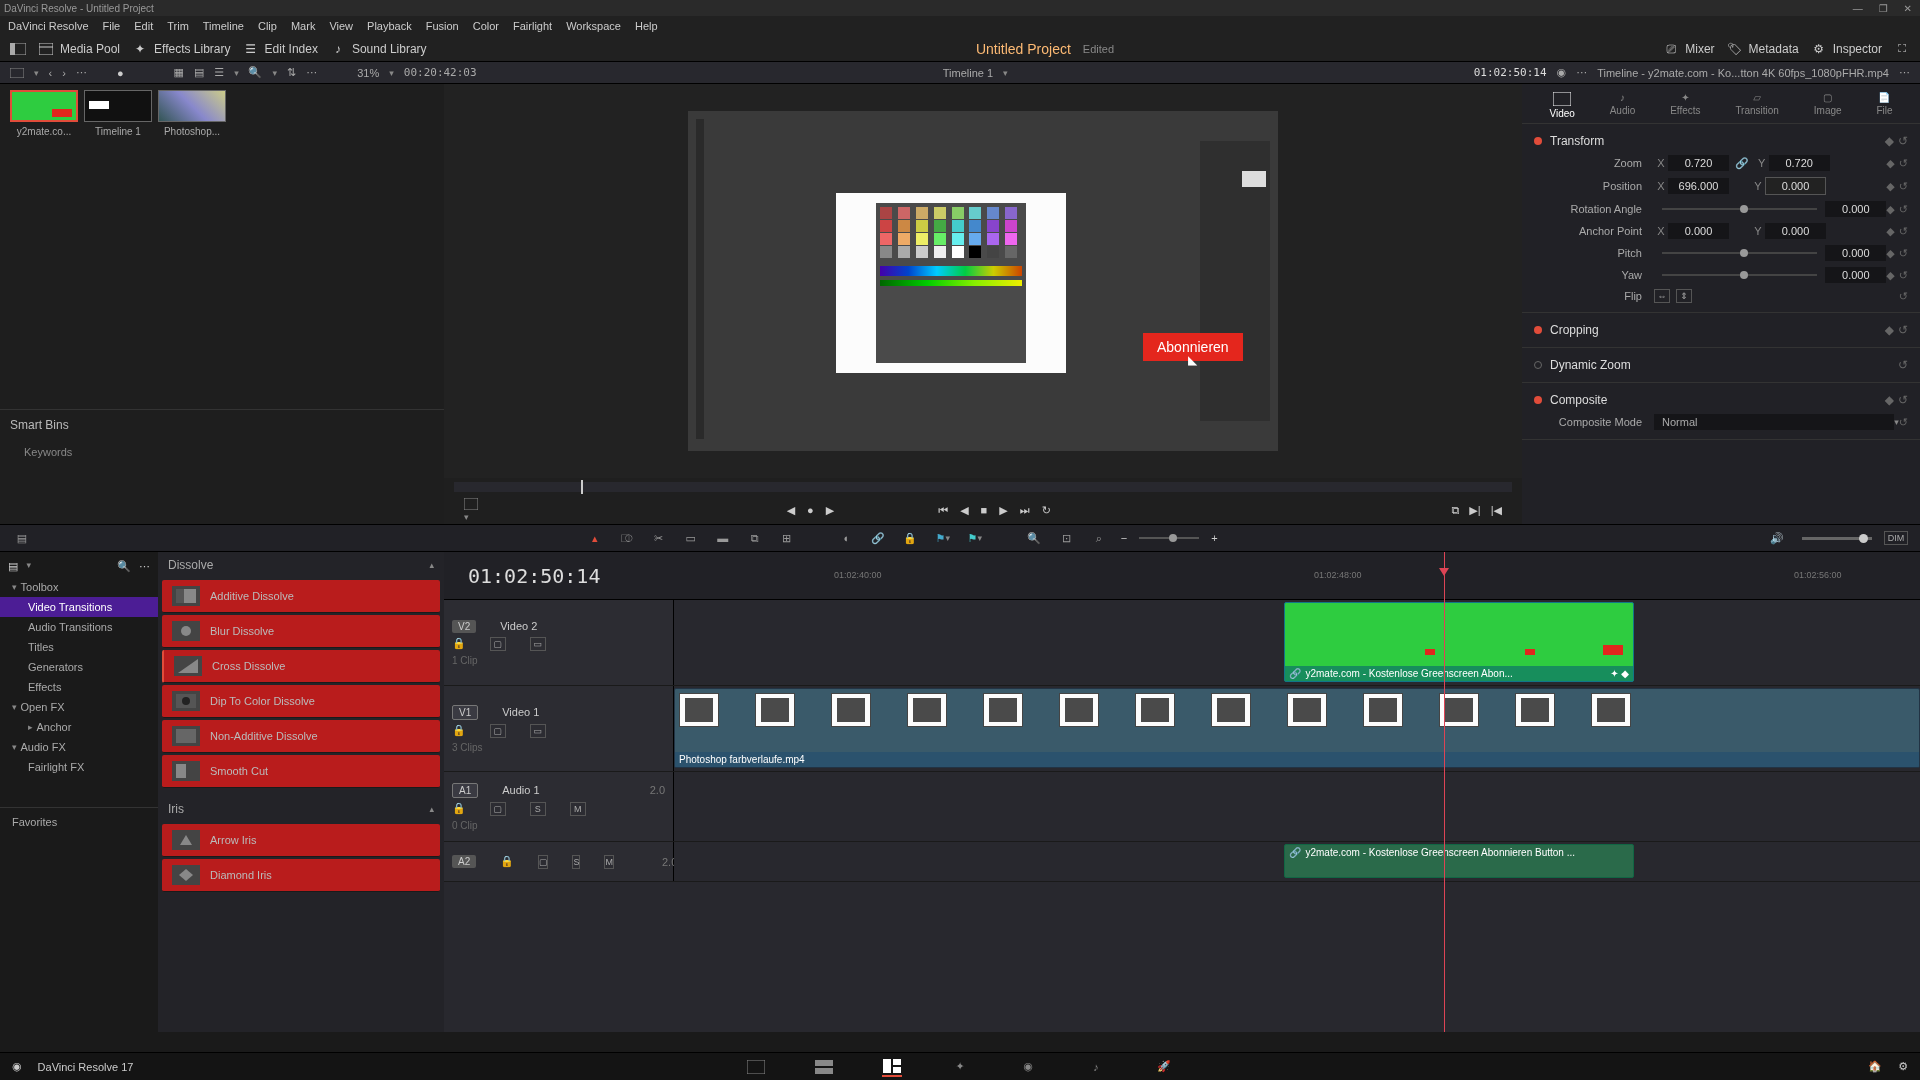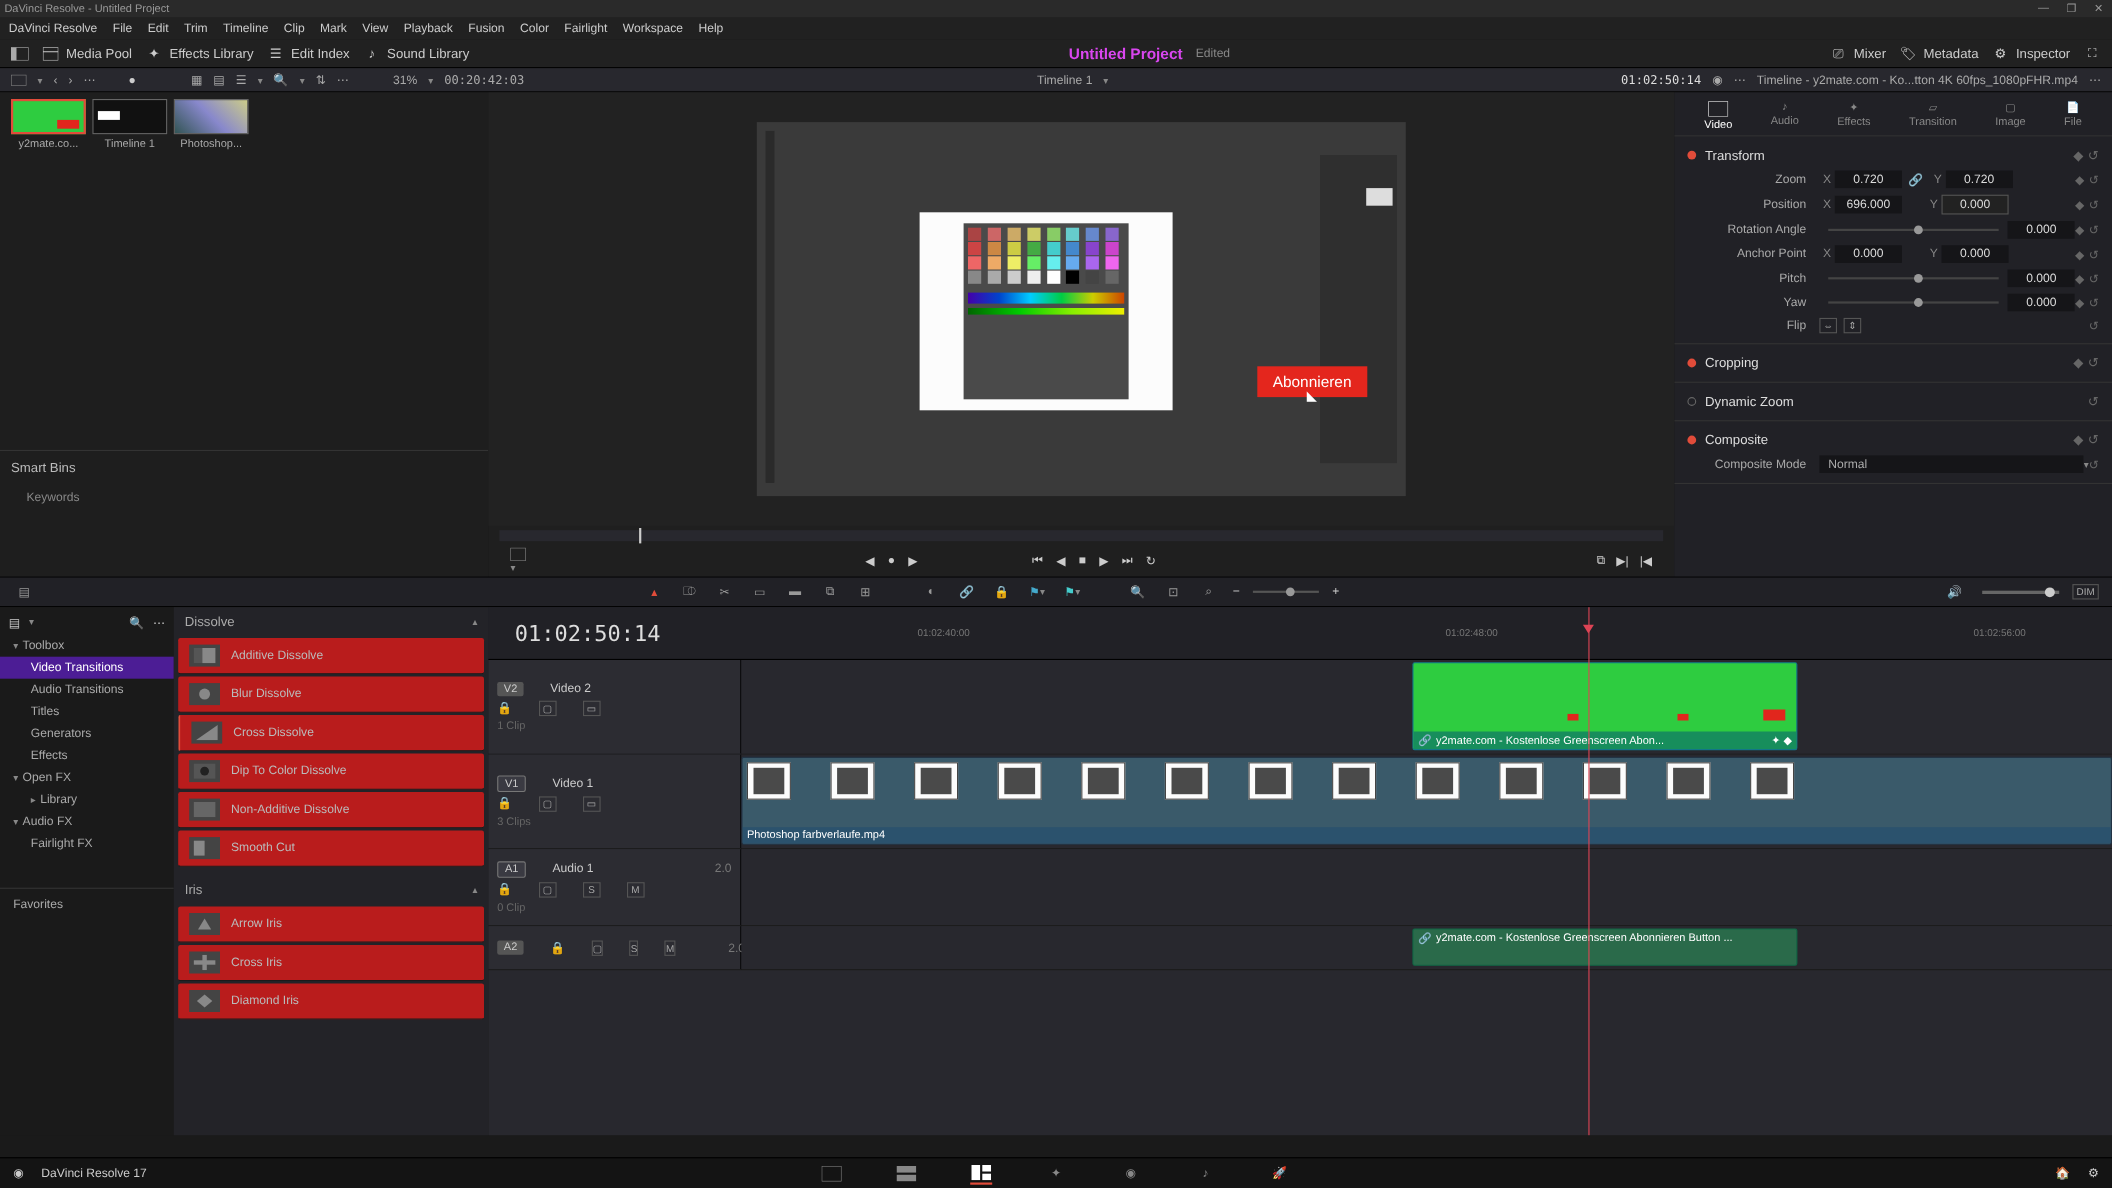--- a/index.html
+++ b/index.html
@@ -153,21 +153,21 @@
     </div>
   <div class="topbar-item">
       <span class="topbar-icon">☰</span>
       <span>Edit Index</span>
     </div>
   <div class="topbar-item">
       <span class="topbar-icon">♪</span>
       <span>Sound Library</span>
     </div>
   <div class="spacer"></div>
-  <span style="font-size:14px;color:#d946ef;font-weight:700">Untitled Project</span>
+  <span style="font-size:14px;color:#fdba74;font-weight:400">Untitled Project</span>
   <span style="color:#888">Edited</span>
   <div class="spacer"></div>
   <div class="topbar-item">
       <span class="topbar-icon">⎚</span>
       <span>Mixer</span>
     </div>
   <div class="topbar-item">
       <span class="topbar-icon">🏷</span>
       <span>Metadata</span>
     </div>
@@ -514,21 +514,21 @@
       <div class="fx-tree-item sub">Audio Transitions</div>
       <div class="fx-tree-item sub">Titles</div>
       <div class="fx-tree-item sub">Generators</div>
       <div class="fx-tree-item sub">Effects</div>
       <div class="fx-tree-item">
           <span class="chev">▾</span>
           <span>Open FX</span>
         </div>
       <div class="fx-tree-item sub">
           <span class="chev">▸</span>
-          <span>Library</span>
+          <span>Anchor</span>
         </div>
       <div class="fx-tree-item">
           <span class="chev">▾</span>
           <span>Audio FX</span>
         </div>
       <div class="fx-tree-item sub">Fairlight FX</div>
       <div style="height:30px"></div>
       <div class="fx-tree-item" style="border-top:1px solid #333;padding-top:8px">Favorites</div>
     </div>
     <div class="fx-list">
@@ -592,29 +592,20 @@
           <span style="flex:1"></span>
           <span class="chev">▴</span>
         </div>
       <div class="fx-item">
           <div class="fx-icon">
             <svg width="20" height="14">
               <polygon points="10,2 16,12 4,12" fill="#888"></polygon>
             </svg>
           </div>
           <span class="fx-name">Arrow Iris</span>
-        </div>
-      <div class="fx-item">
-          <div class="fx-icon">
-            <svg width="20" height="14">
-              <rect x="8" y="0" width="4" height="14" fill="#888"></rect>
-              <rect x="0" y="5" width="20" height="4" fill="#888"></rect>
-            </svg>
-          </div>
-          <span class="fx-name">Cross Iris</span>
         </div>
       <div class="fx-item">
           <div class="fx-icon">
             <svg width="20" height="14">
               <polygon points="10,1 17,7 10,13 3,7" fill="#888"></polygon>
             </svg>
           </div>
           <span class="fx-name">Diamond Iris</span>
         </div>
     </div>

